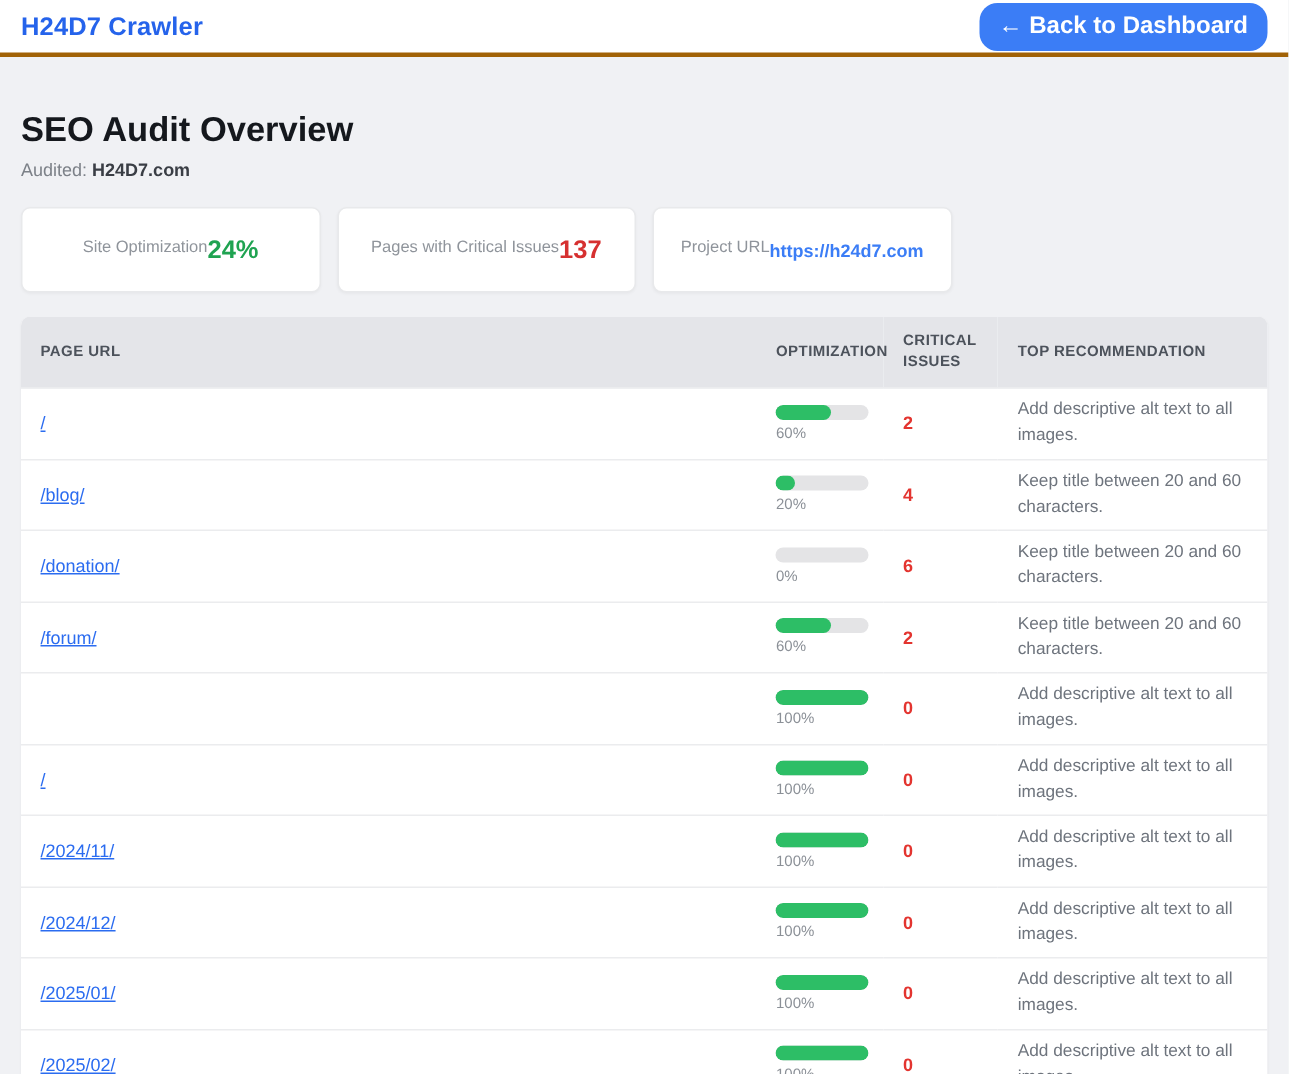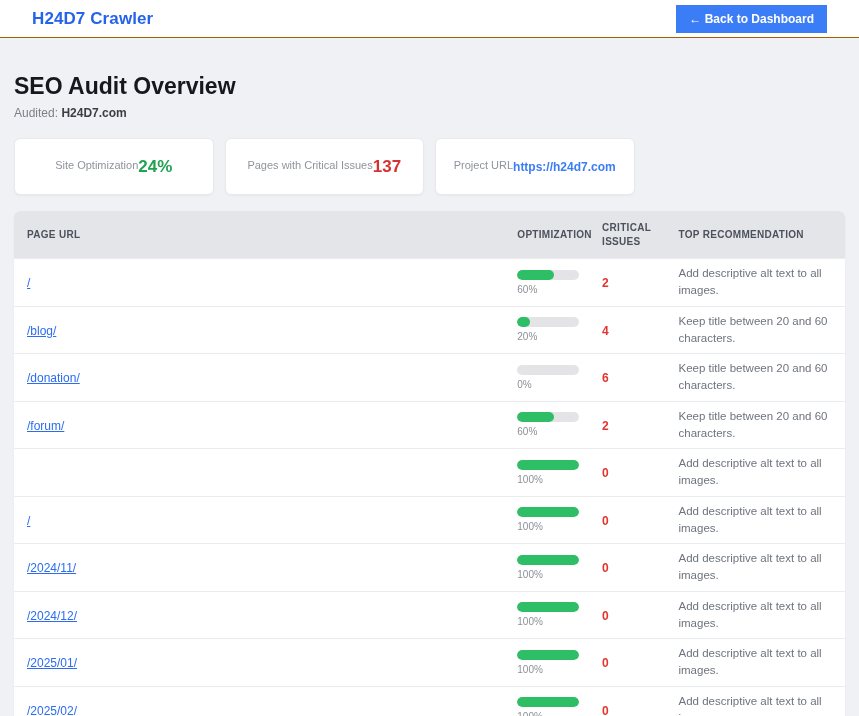--- a/index.html
+++ b/index.html
@@ -8,39 +8,39 @@
     overflow: hidden;
     background: #f0f1f4;
     font-family: "Liberation Sans", sans-serif;
     color: #33363c;
   }
 
   
   .topbar {
     height: 38px;
     background: #ffffff;
-    border-bottom: 1px solid #a16207;
+    border-bottom: 3px solid #a16207;
     display: flex;
     align-items: center;
     justify-content: space-between;
-    padding: 0 32px;
+    padding: 0 14px;
   }
   .brand {
     font-size: 17px;
     font-weight: bold;
     color: #2563eb;
     letter-spacing: 0.1px;
   }
   .back-btn {
     background: #3b7df6;
     color: #ffffff;
     border: none;
-    border-radius: 0;
+    border-radius: 12px;
     font-family: "Liberation Sans", sans-serif;
-    font-size: 12px;
+    font-size: 16px;
     font-weight: bold;
     padding: 7px 13px;
     cursor: pointer;
   }
 
   
   .main { padding: 14px; }
   .page-title {
     margin-top: 21px;
     font-size: 23px;

